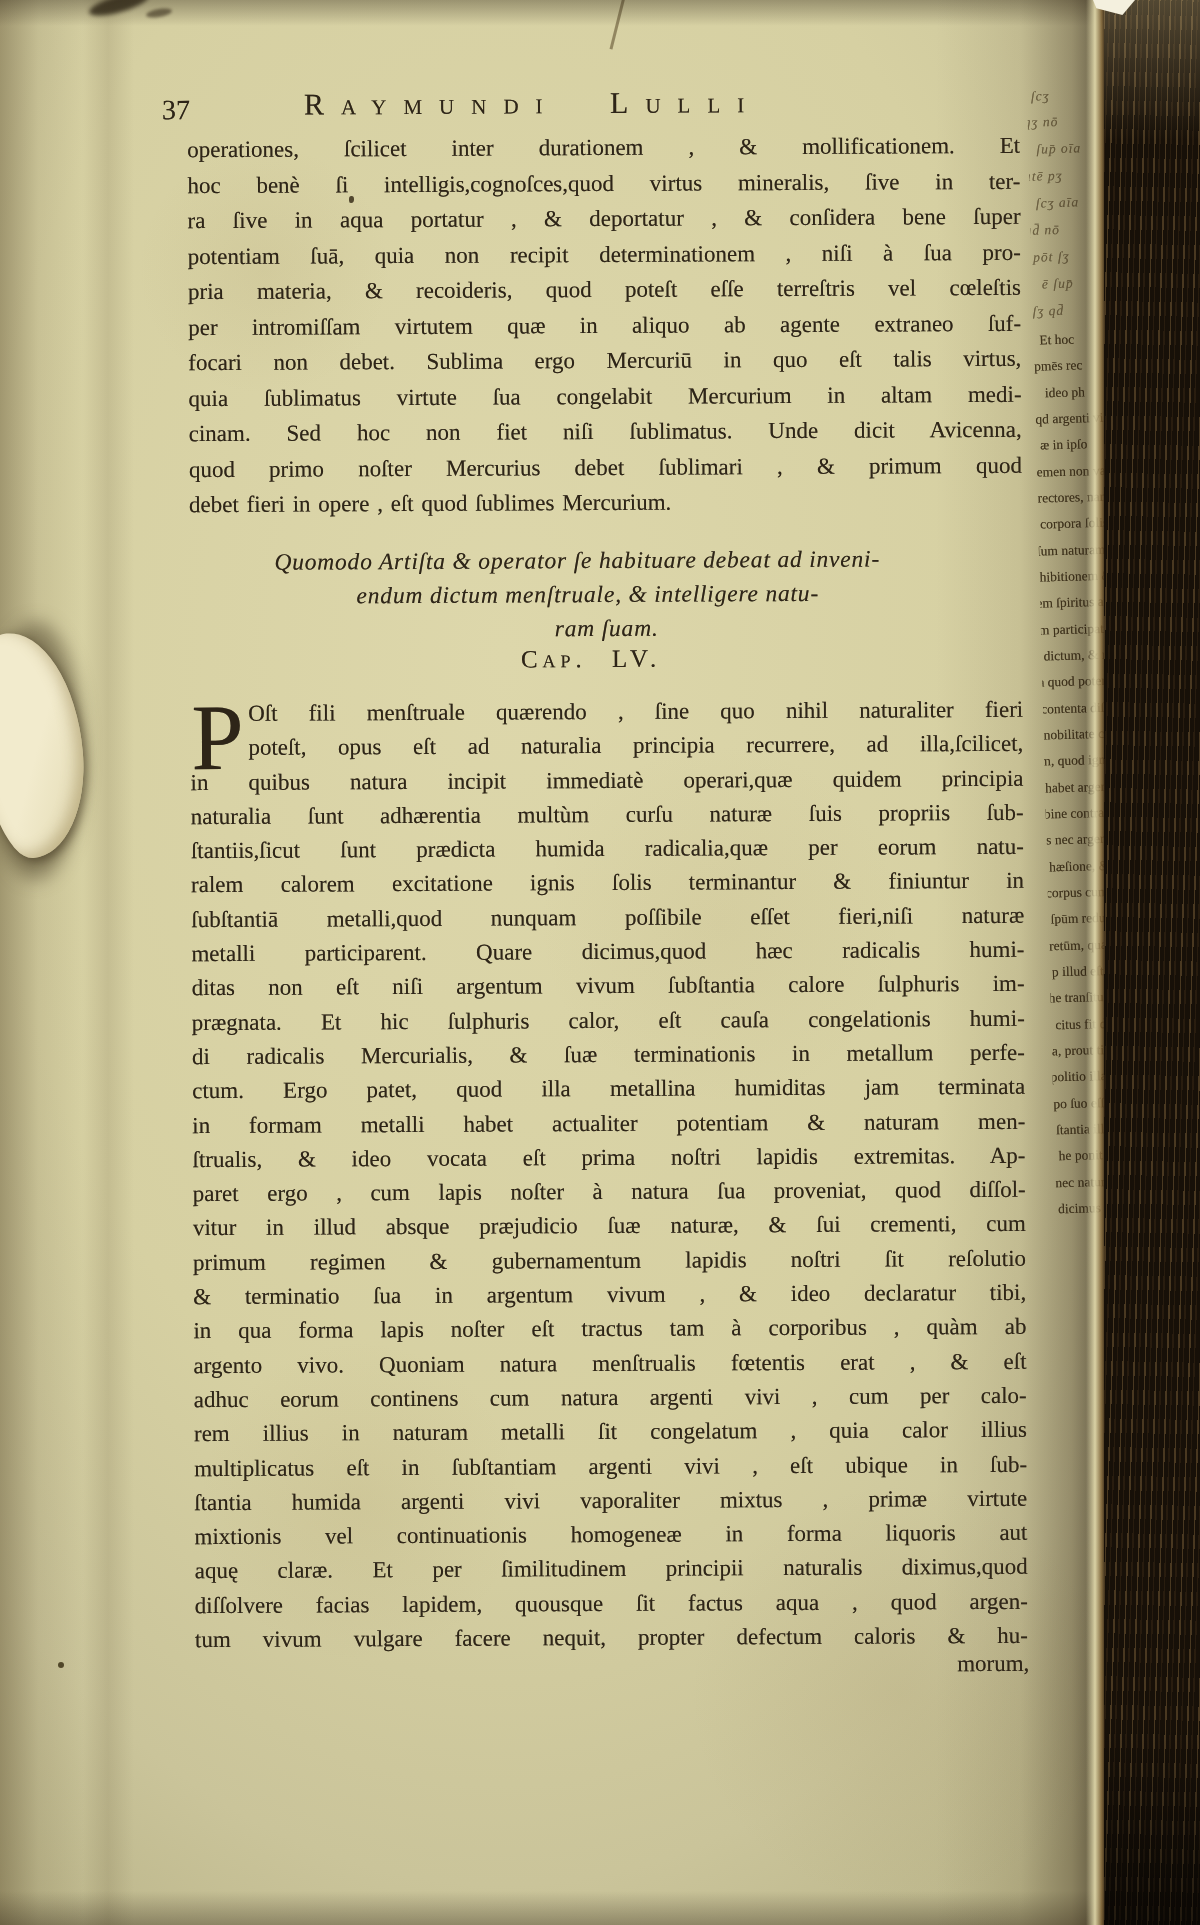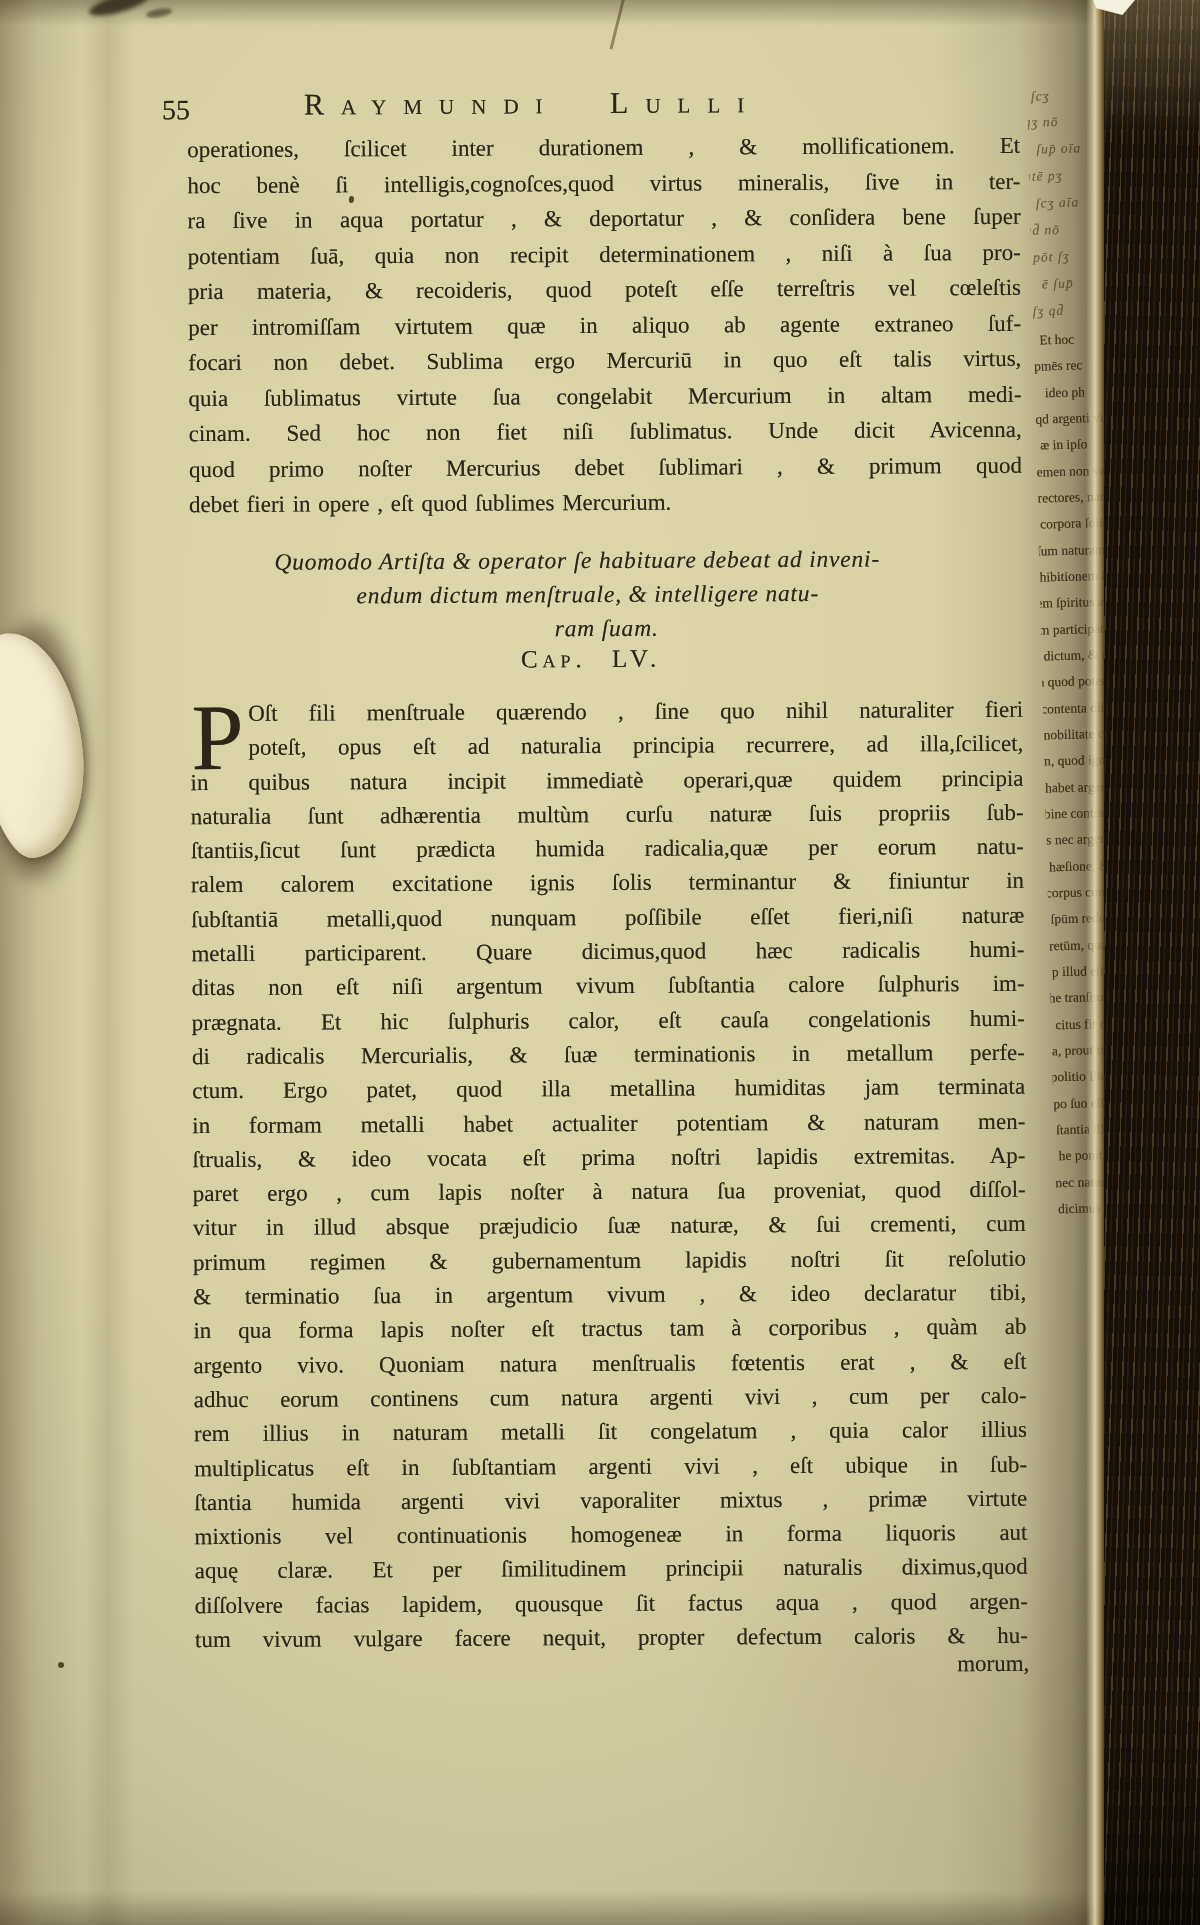--- a/index.html
+++ b/index.html
@@ -120,21 +120,21 @@
   <div class="smudge-a"></div>
   <div class="smudge-b"></div>
   <div class="scratch"></div>
   <div class="speck-a"></div>
   <div class="speck-b"></div>
   <div class="top-shade"></div>
   <div class="bottom-shade"></div>
 
   <div class="text-layer">
 
-    <div class="page-number">55</div>
+    <div class="page-number">37</div>
 
     <div class="running-head">Raymundi Lulli</div>
 
     <div class="para para1">
         <div class="line">operationes, ſcilicet inter durationem , &amp; mollificationem.  Et</div>
         <div class="line">hoc benè ſi intelligis,cognoſces,quod virtus mineralis, ſive in ter-</div>
         <div class="line">ra ſive in aqua portatur , &amp; deportatur , &amp; conſidera bene ſuper</div>
         <div class="line">potentiam ſuā, quia non recipit determinationem , niſi à ſua pro-</div>
         <div class="line">pria materia, &amp; recoideris, quod poteſt eſſe terreſtris vel cœleſtis</div>
         <div class="line">per intromiſſam virtutem quæ in aliquo  ab agente extraneo ſuf-</div>

